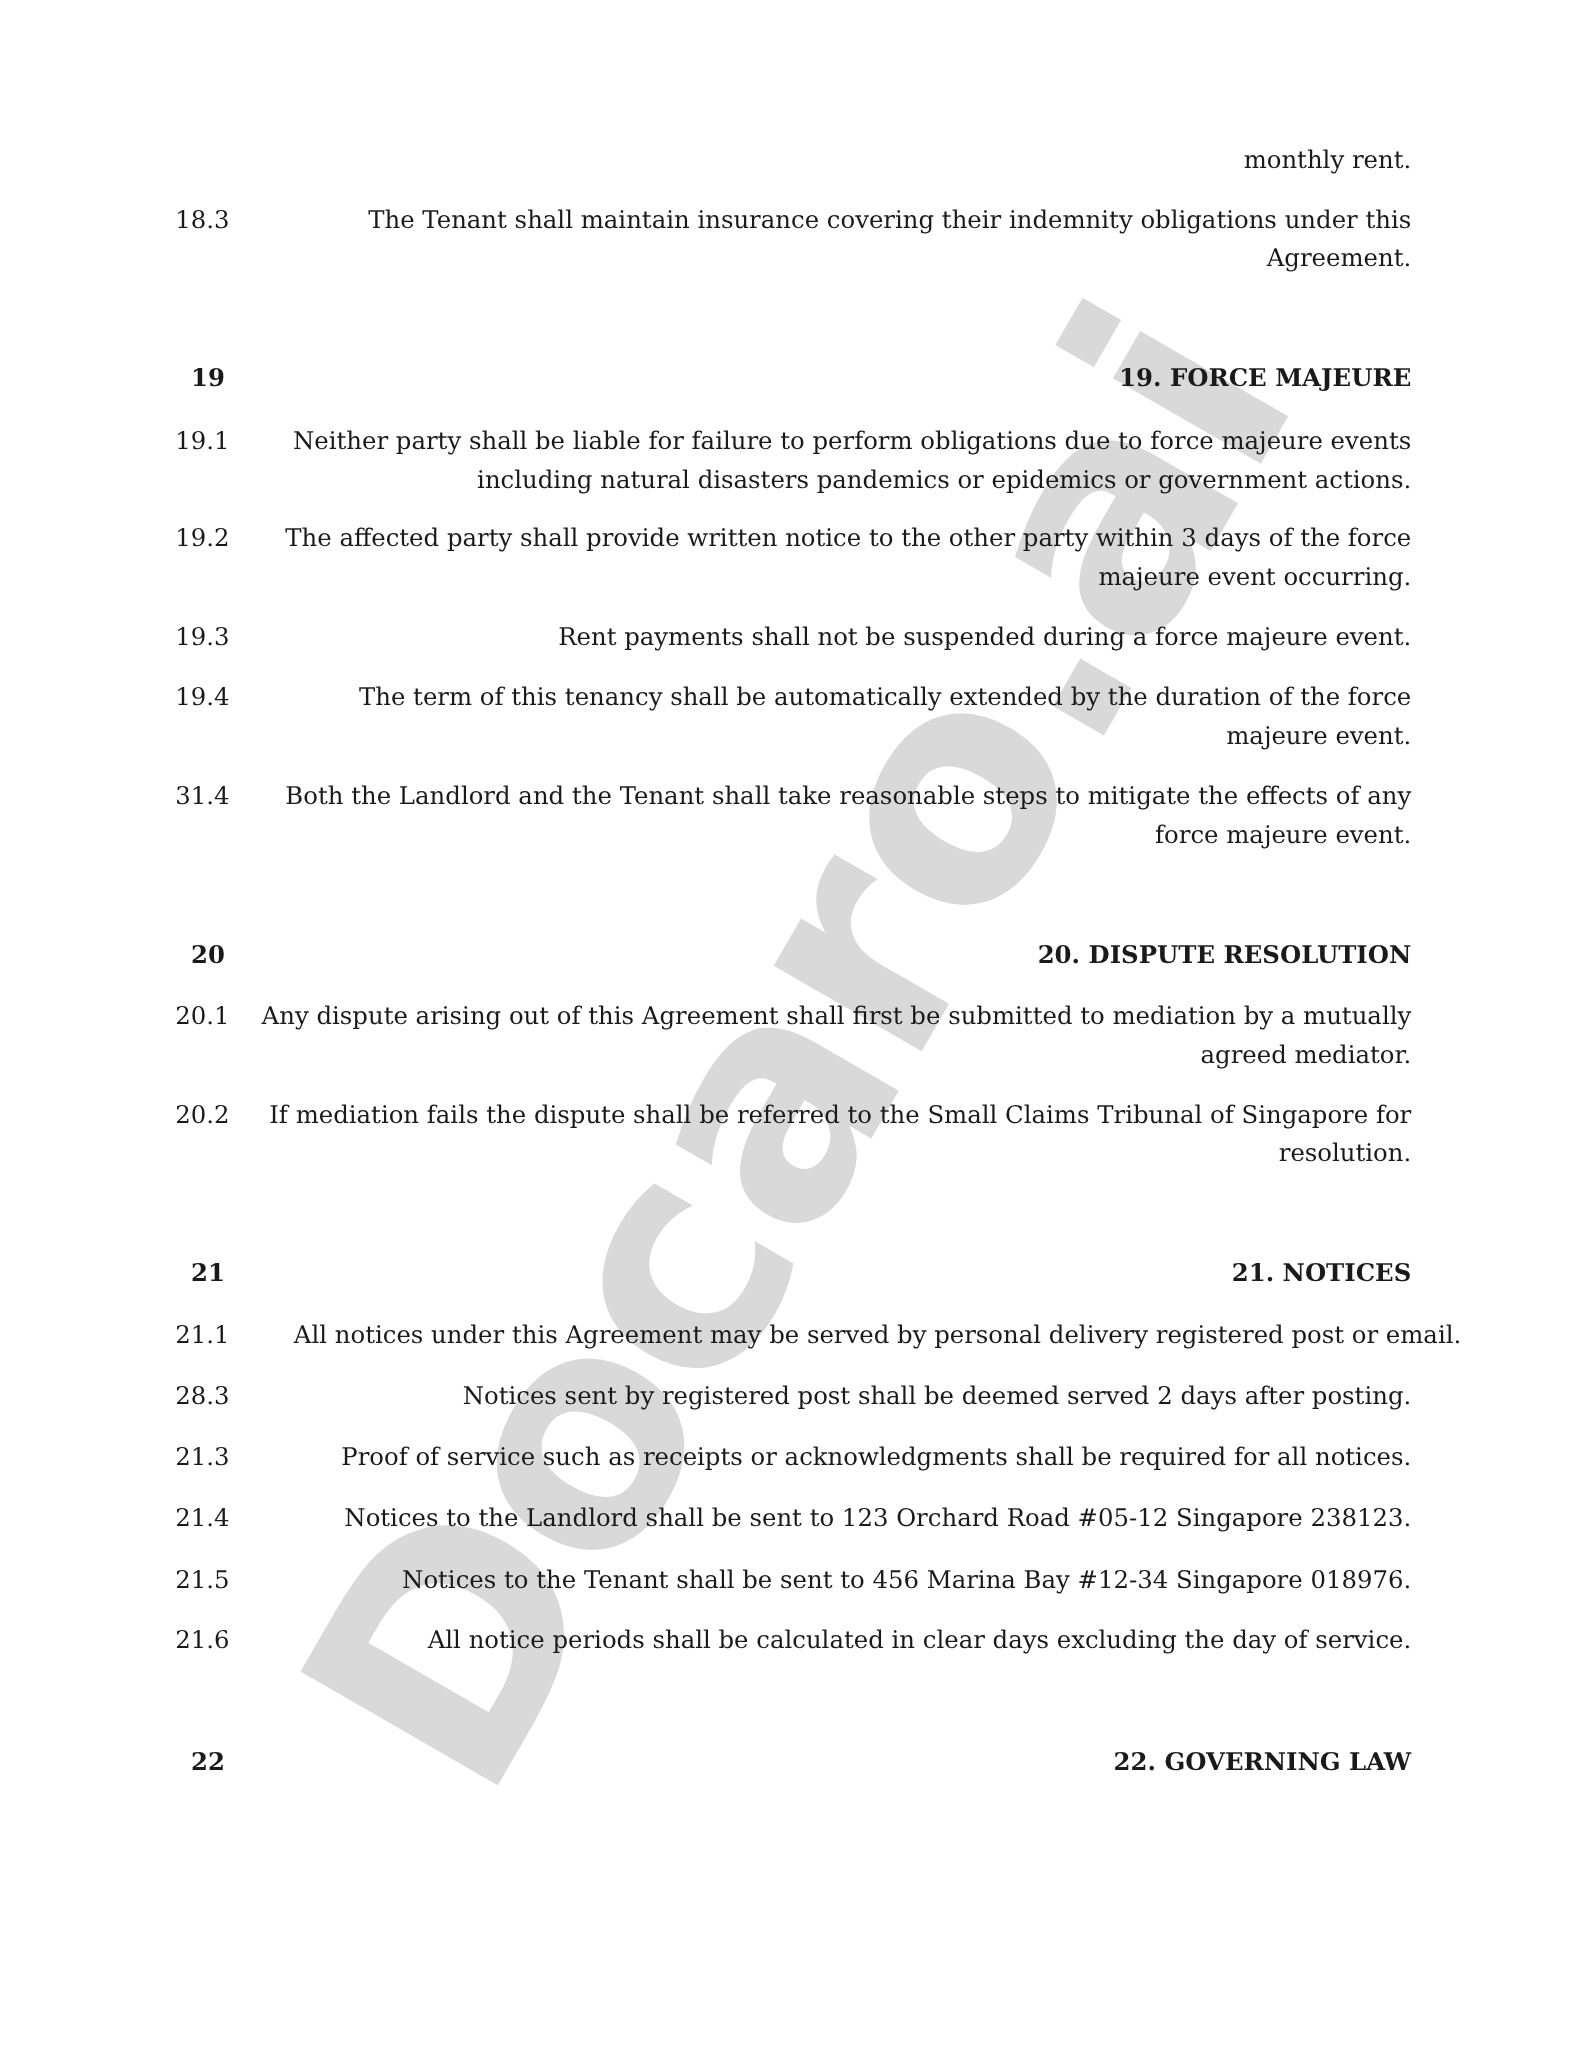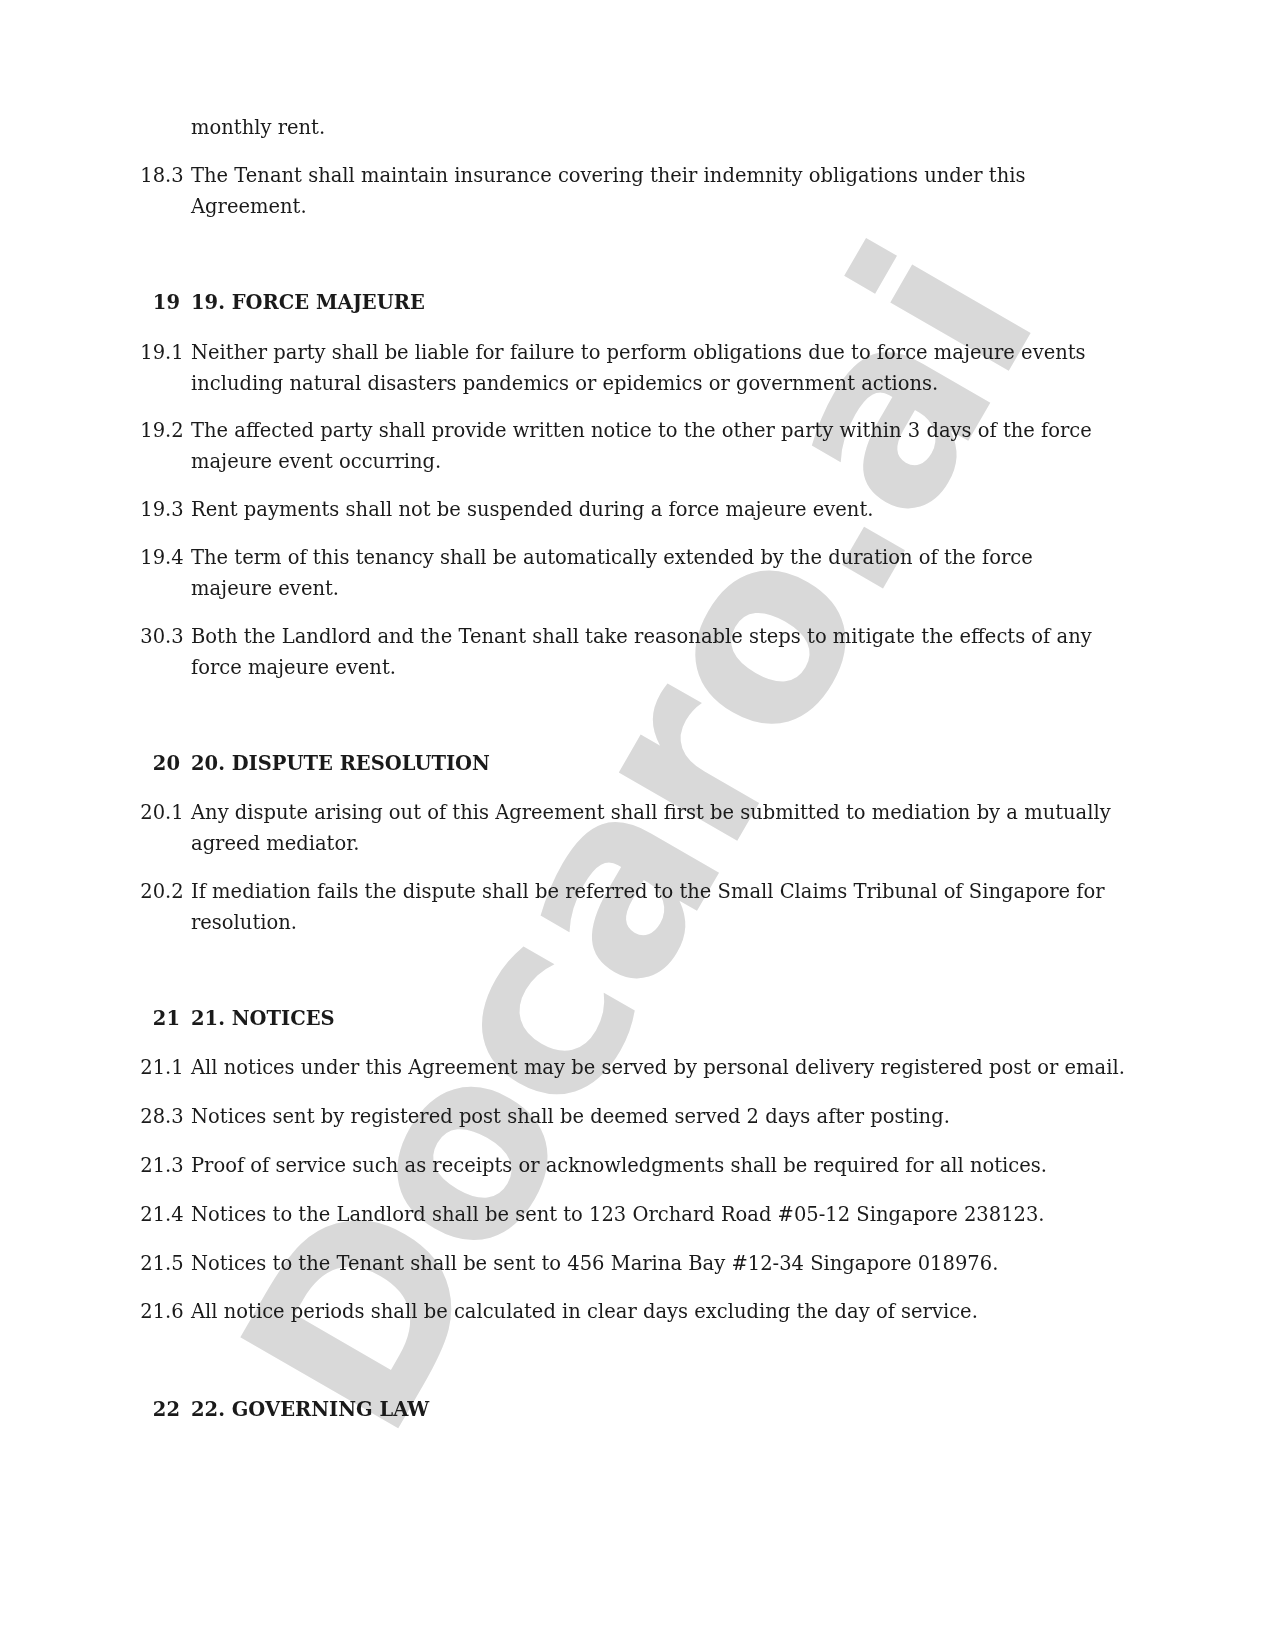--- a/index.html
+++ b/index.html
@@ -56,22 +56,23 @@
       text-align: center;
     }
     .num.head {
       text-align: right;
       left: 136px;
       width: 44px;
       font-weight: bold;
     }
     .text {
       position: absolute;
-      left: 191px;
+      left: 209px;
       width: 920px;
+      text-align: right;
     }
     .heading .text {
       font-weight: bold;
     }
     b { font-weight: normal; }
   </style>
 </head>
 <body>
 
 <div class="page">
@@ -108,21 +109,21 @@
       <span class="num">19.3</span>
       <span class="text">Rent payments shall not be suspended during a force majeure event.</span>
     </div>
 
     <div class="row" style="top:542px;">
       <span class="num">19.4</span>
       <span class="text">The term of this tenancy shall be automatically extended by the duration of the force majeure event.</span>
     </div>
 
     <div class="row" style="top:621px;">
-      <span class="num">30.3</span>
+      <span class="num">31.4</span>
       <span class="text"><span>Both the </span><b>Landlord</b><span> and the </span><b>Tenant</b><span> shall take reasonable steps to mitigate the effects of any force majeure event.</span></span>
     </div>
 
     <div class="row heading" style="top:748px;">
       <span class="num head">20</span>
       <span class="text">20. DISPUTE RESOLUTION</span>
     </div>
 
     <div class="row" style="top:797px;">
       <span class="num">20.1</span>

